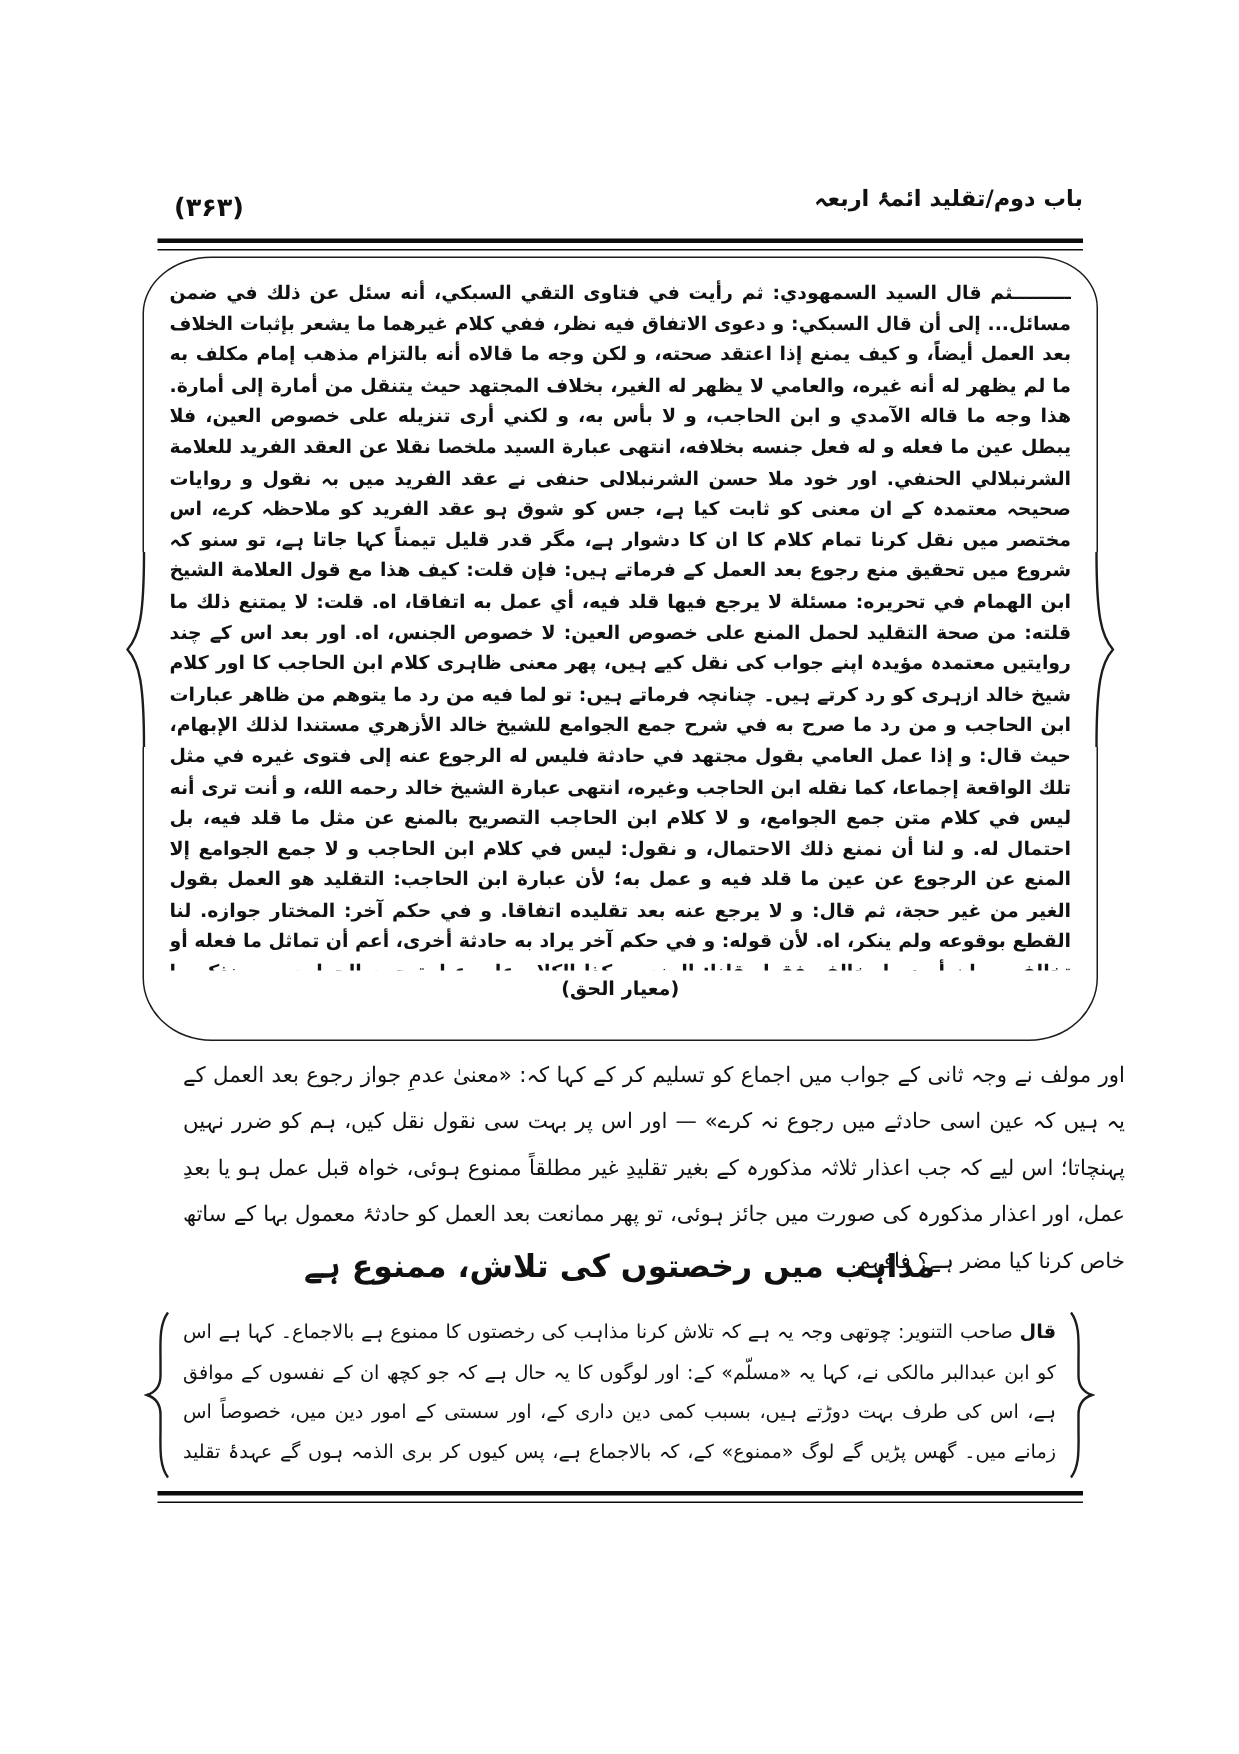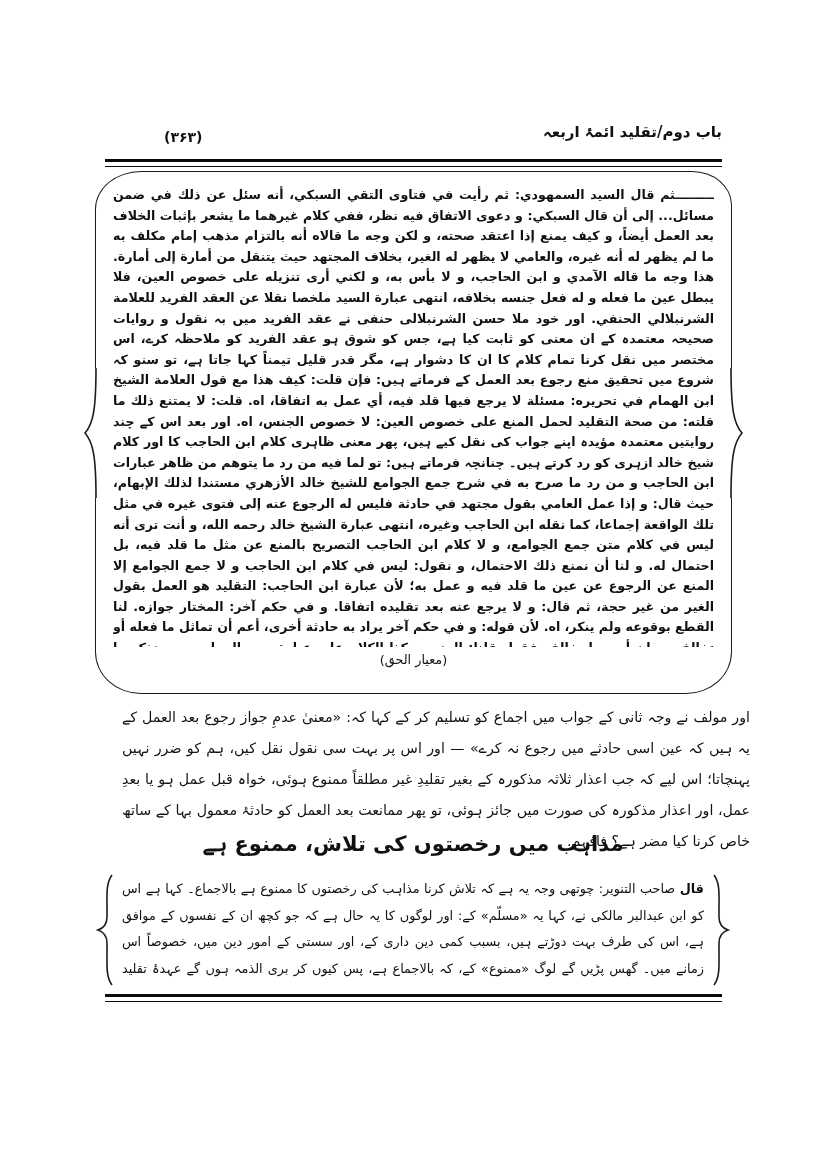--- a/index.html
+++ b/index.html
@@ -12,21 +12,21 @@
     color:#111;
     direction:rtl;
     overflow:hidden;
   }
   .header-title{
     position:absolute;top:123px;right:104px;
     font-size:15px;font-weight:bold;white-space:nowrap;
   }
   .page-number{
     position:absolute;top:129px;left:116px;
-    font-size:14px;font-weight:bold;direction:ltr;margin-left:48px;
+    font-size:17px;font-weight:bold;direction:ltr;
   }
   .double-rule{
     position:absolute;left:105px;width:617px;height:4px;
     border-top:3.5px solid #0b0b0b;border-bottom:1.3px solid #0b0b0b;
   }
   .rule-top{top:159px;}
   .rule-bottom{top:994px;}
   .main-cartouche{
     position:absolute;left:95px;top:171px;width:637px;height:523px;
     border:1.6px solid #1c1c1c;
@@ -67,21 +67,21 @@
     position:absolute;left:96px;top:873px;width:634px;height:116px;
     box-sizing:border-box;
     padding:3px 26px 0 26px;
   }
   .quote-block .quote-text{
     font-size:12.8px;line-height:26.5px;
     text-align:justify;
     overflow:hidden;max-height:110px;
   }
   .lead-word{font-weight:bold;}
-  .attribution{font-weight:normal;}
+  .attribution{font-weight:bold;}
   .brace{position:absolute;top:0;height:114px;width:18px;}
   .brace-left{right:auto;left:0;}
   .brace-right{left:auto;right:0;}
   svg{display:block;}
 </style>
 </head>
 <body>
 
 <div class="page">
 

